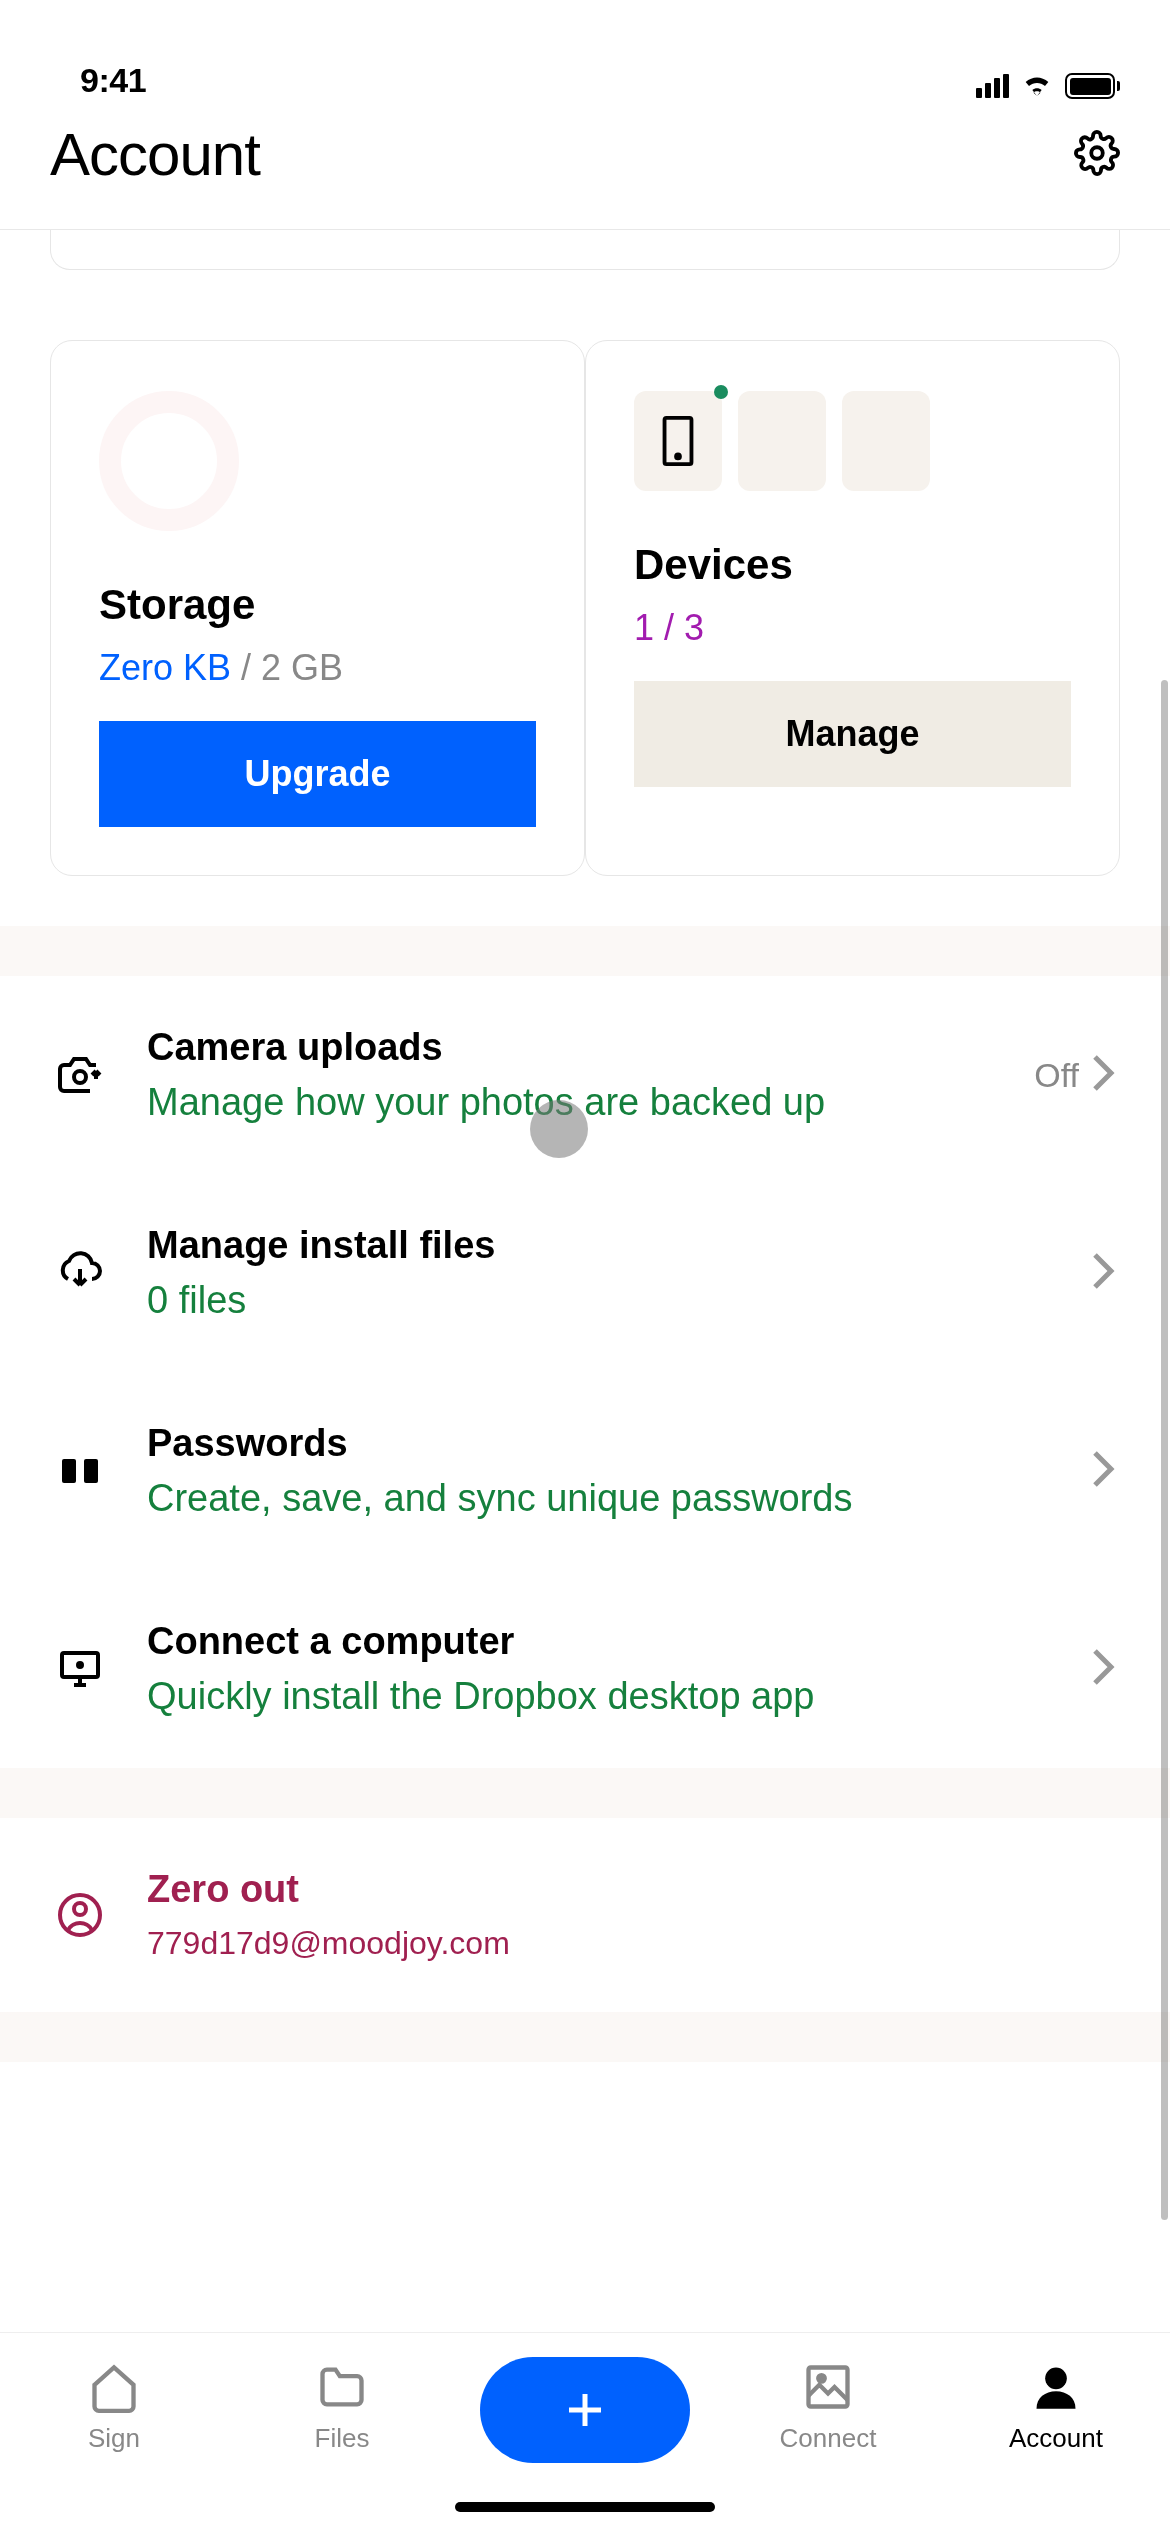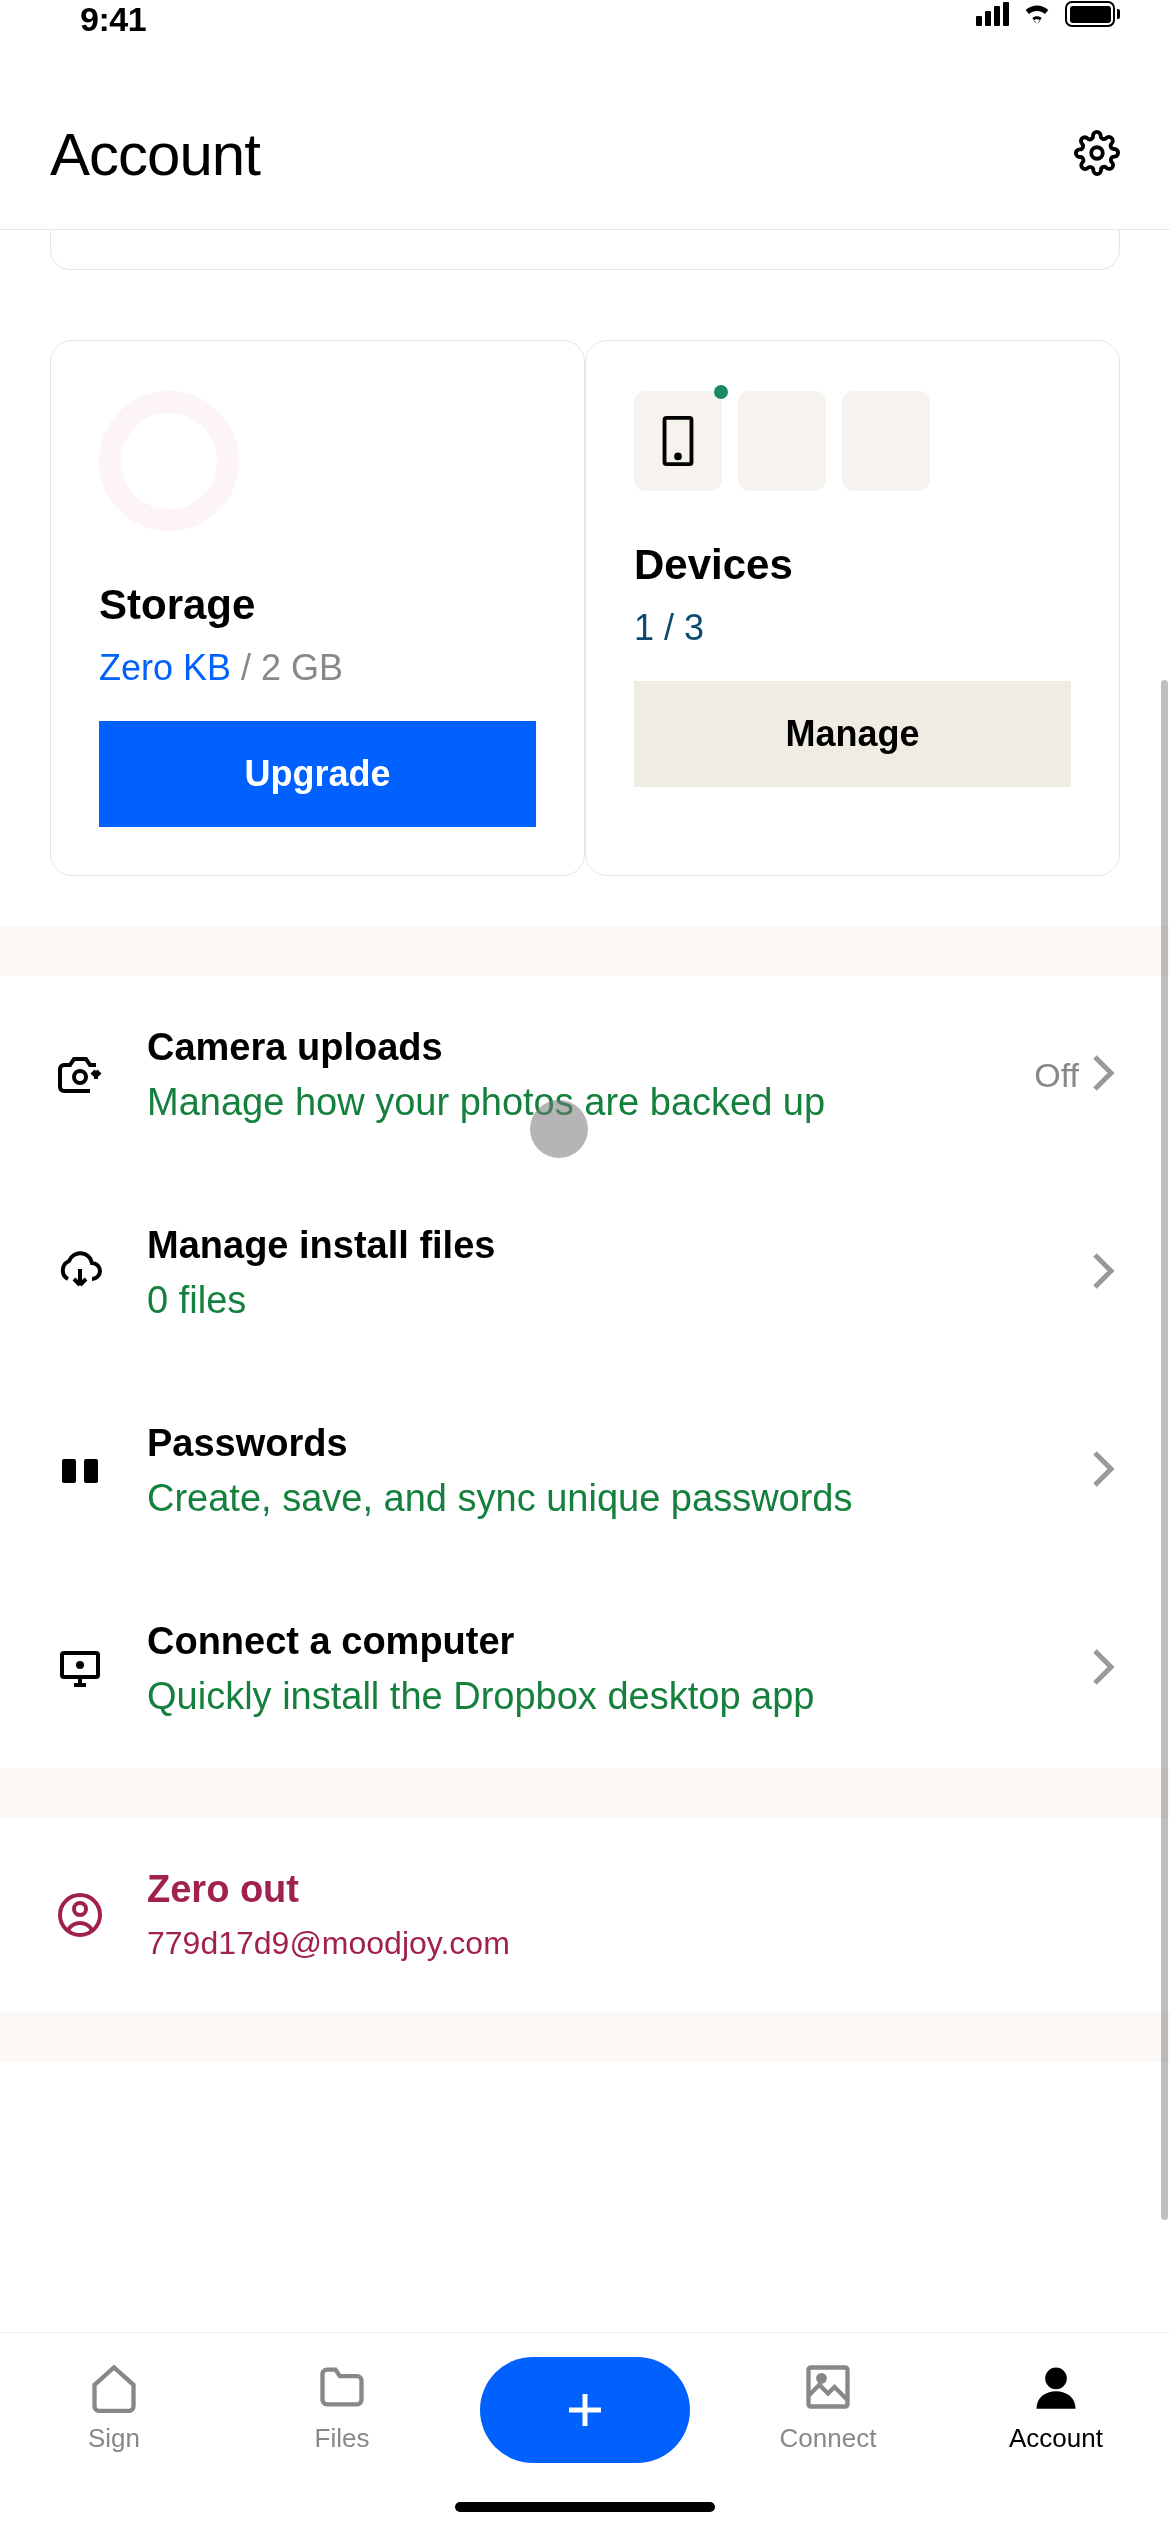--- a/index.html
+++ b/index.html
@@ -14,21 +14,21 @@
       font-family: -apple-system, BlinkMacSystemFont, "Helvetica Neue", sans-serif;
       background: #fff;
       position: relative;
       overflow: hidden;
     }
     
     .status-bar {
       height: 100px;
       display: flex;
       justify-content: space-between;
-      align-items: flex-start;
+      align-items: flex-end;
       padding: 0 50px 0 80px;
     }
     .status-time {
       font-size: 34px;
       font-weight: 600;
       letter-spacing: -0.5px;
     }
     .status-right {
       display: flex;
       align-items: center;
@@ -165,21 +165,21 @@
       position: absolute;
       left: 80px;
       top: -6px;
       width: 14px;
       height: 14px;
       background: #1a8c5f;
       border-radius: 50%;
     }
     .devices-count {
       font-size: 36px;
-      color: #0c4a6e;
+      color: #a21caf;
       margin-bottom: 32px;
     }
     .manage-btn {
       width: 100%;
       background: #f0ece4;
       color: #000;
       border: none;
       font-size: 36px;
       font-weight: 600;
       padding: 32px 0;

